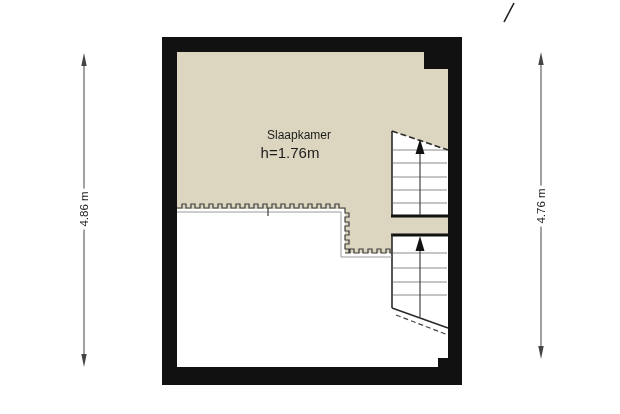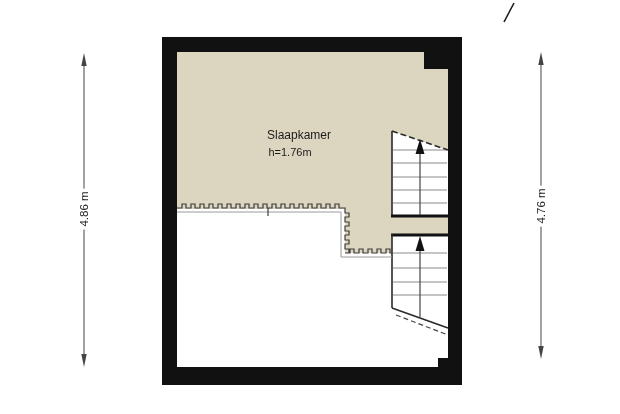--- a/index.html
+++ b/index.html
@@ -24,21 +24,21 @@
   .edge{stroke:var(--outline);stroke-width:1.6;fill:none;}
   .thick{stroke:var(--wall);stroke-width:3;fill:none;}
   .cren{stroke:#3c3c3c;stroke-width:1.2;fill:none;}
   .companion{stroke:#9a9a9a;stroke-width:1;fill:none;}
   .dimline{stroke:var(--dim);stroke-width:1;fill:none;}
   .dimhead{fill:var(--dim);stroke:none;}
   .arrowhead{fill:var(--wall);stroke:none;}
   .centerline{stroke:#444444;stroke-width:1.2;fill:none;}
   .label{position:absolute;white-space:nowrap;}
   .room-name{font-size:12px;transform:translate(-50%,-50%);}
-  .room-height{font-size:11px;transform:translate(-50%,-50%);}
+  .room-height{font-size:15px;transform:translate(-50%,-50%);}
   .vlabel{font-size:11.5px;background:#ffffff;padding:1px 3px;transform:translate(-50%,-50%) rotate(-90deg);}
 </style>
 </head>
 <body>
 
 <div class="stage">
 
   <svg width="620" height="414" viewBox="0 0 620 414">
 
     <rect class="wall" x="162" y="37" width="300" height="348"></rect>

